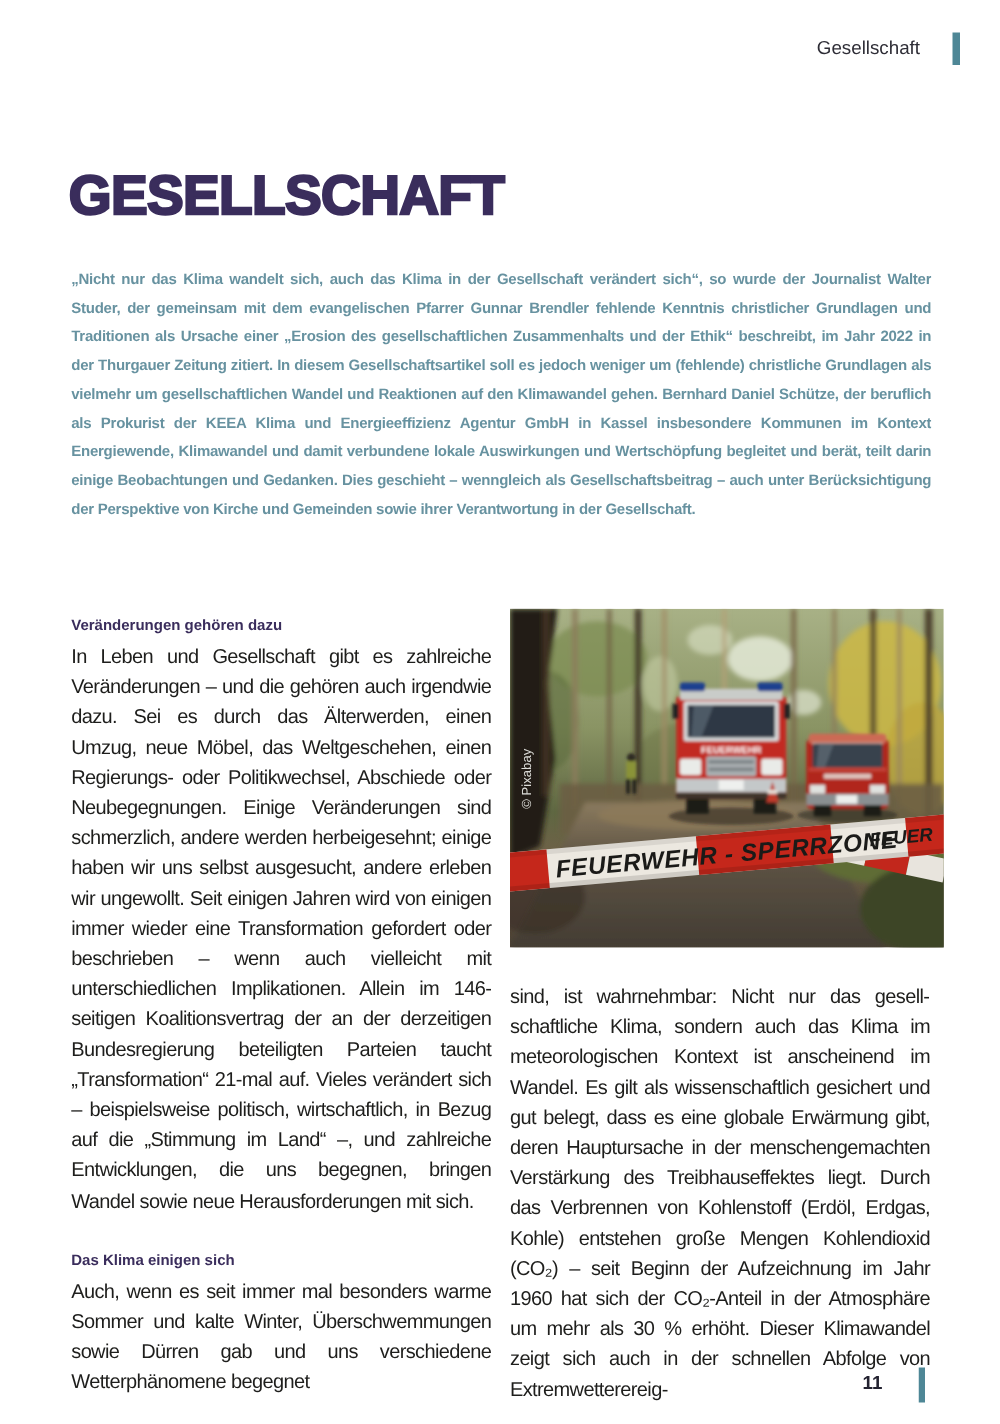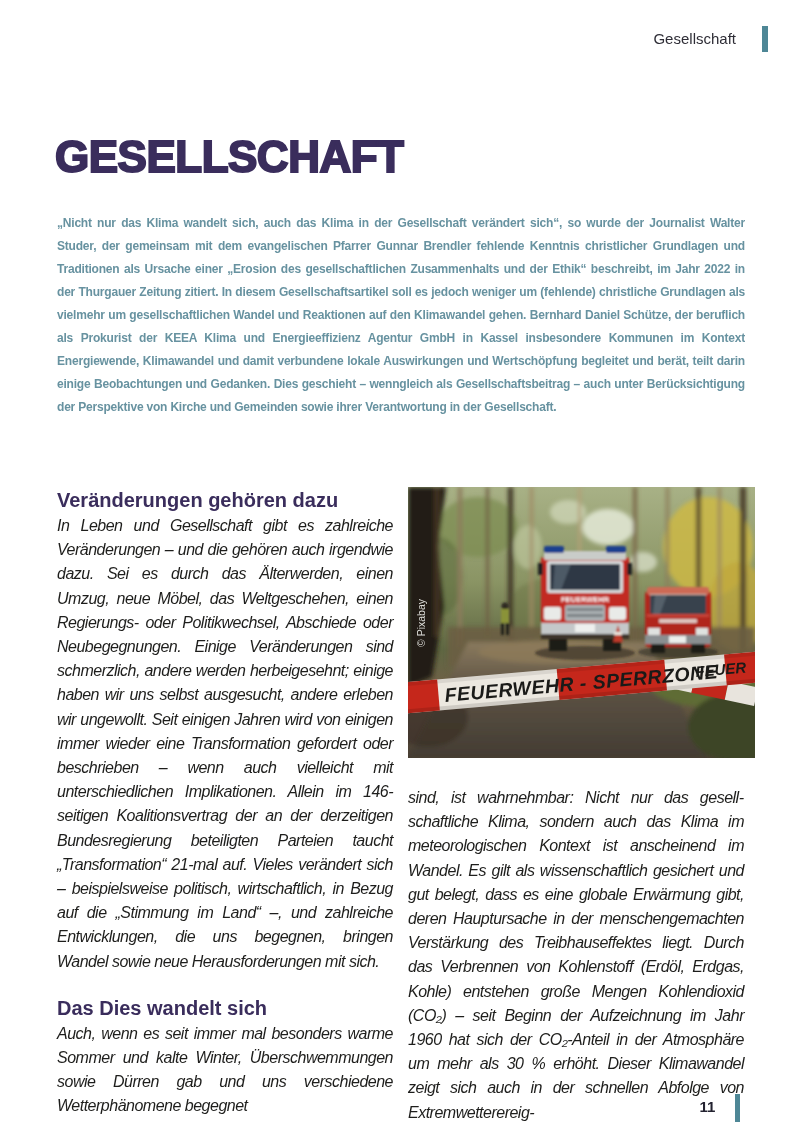--- a/index.html
+++ b/index.html
@@ -23,31 +23,31 @@
   .title span{display:block;}
   .intro{
     position:absolute;left:57px;top:212px;width:688px;height:276px;overflow:hidden;
     font-size:12px;line-height:23px;font-weight:bold;color:#6792a0;
     text-align:justify;letter-spacing:-0.2px;margin:0;
   }
   .col{position:absolute;top:488px;}
   .col-left{left:57px;width:336px;}
   .col-right{left:408px;top:487px;width:347px;}
   .col-heading{
-    font-size:20px;font-weight:bold;color:#3a2d5c;margin:0 0 2px 0;line-height:24px;
+    font-size:12px;font-weight:bold;color:#3a2d5c;margin:0 0 2px 0;line-height:24px;
   }
   .col-heading.second{margin-top:22px;}
   .col-body{
     font-size:16px;line-height:24.2px;color:#1e1e1c;text-align:justify;
-    margin:0;letter-spacing:-0.5px;font-style:italic;
+    margin:0;letter-spacing:-0.5px;
   }
   .col-right .col-body{width:336px;}
   figure.photo{margin:0 0 28px 0;width:347px;height:271px;line-height:0;}
   .page-number{
-    position:absolute;top:1098px;left:690px;width:35px;text-align:center;
+    position:absolute;top:1098px;left:690px;width:35px;text-align:left;
     font-size:15px;font-weight:bold;color:#232230;
   }
   .bottom-bar{
     position:absolute;top:1094px;left:735px;width:5px;height:28px;background:#4e8796;
   }
 </style>
 </head>
 <body>
 
 <div>
@@ -57,21 +57,21 @@
 
   <h1 class="title">
     <span>GESELLSCHAFT</span>
   </h1>
 
   <p class="intro">„Nicht nur das Klima wandelt sich, auch das Klima in der Gesellschaft verändert sich“, so wurde der Journalist Walter Studer, der gemeinsam mit dem evangelischen Pfarrer Gunnar Brend­ler fehlende Kenntnis christlicher Grundlagen und Traditionen als Ursache einer „Erosion des gesellschaftlichen Zusammenhalts und der Ethik“ beschreibt, im Jahr 2022 in der Thurgauer Zeitung zitiert. In diesem Gesellschaftsartikel soll es jedoch weniger um (fehlende) christli­che Grundlagen als vielmehr um gesellschaftlichen Wandel und Reaktionen auf den Klima­wandel gehen. Bernhard Daniel Schütze, der beruflich als Prokurist der KEEA Klima und Ener­gieeffizienz Agentur GmbH in Kassel insbesondere Kommunen im Kontext Energiewende, Kli­mawandel und damit verbundene lokale Auswirkungen und Wertschöpfung begleitet und berät, teilt darin einige Beobachtungen und Gedanken. Dies geschieht – wenngleich als Gesell­schaftsbeitrag – auch unter Berücksichtigung der Perspektive von Kirche und Gemeinden sowie ihrer Verantwortung in der Gesellschaft.</p>
 
   <div class="col col-left">
     <h2 class="col-heading">Veränderungen gehören dazu</h2>
     <p class="col-body">In Leben und Gesellschaft gibt es zahlreiche Veränderungen – und die gehören auch irgend­wie dazu. Sei es durch das Älterwerden, einen Umzug, neue Möbel, das Weltgeschehen, einen Regierungs- oder Politikwechsel, Abschiede oder Neubegegnungen. Einige Veränderungen sind schmerzlich, andere werden herbeige­sehnt; einige haben wir uns selbst ausgesucht, andere erleben wir ungewollt. Seit einigen Jahren wird von einigen immer wieder eine Transformation gefordert oder beschrieben – wenn auch vielleicht mit unterschiedlichen Implikationen. Allein im 146-seitigen Koaliti­onsvertrag der an der derzeitigen Bundesre­gierung beteiligten Parteien taucht „Transfor­mation“ 21-mal auf. Vieles verändert sich – bei­spielsweise politisch, wirtschaftlich, in Bezug auf die „Stimmung im Land“ –, und zahlreiche Entwicklungen, die uns begegnen, bringen Wandel sowie neue Herausforderungen mit sich.</p>
-    <h2 class="col-heading second">Das Dies wandelt sich</h2>
+    <h2 class="col-heading second">Das Klima einigen sich</h2>
     <p class="col-body">Auch, wenn es seit immer mal besonders warme Sommer und kalte Winter, Über­schwemmungen sowie Dürren gab und uns verschiedene Wetterphänomene begegnet</p>
   </div>
 
   <div class="col col-right">
     <figure class="photo">
       <svg viewBox="0 0 347 271" width="347" height="271" xmlns="http://www.w3.org/2000/svg">
         <defs>
           <linearGradient id="bg" x1="0" y1="0" x2="0" y2="1">
             <stop offset="0" stop-color="#a8b186"></stop>
             <stop offset="0.35" stop-color="#8a9464"></stop>

